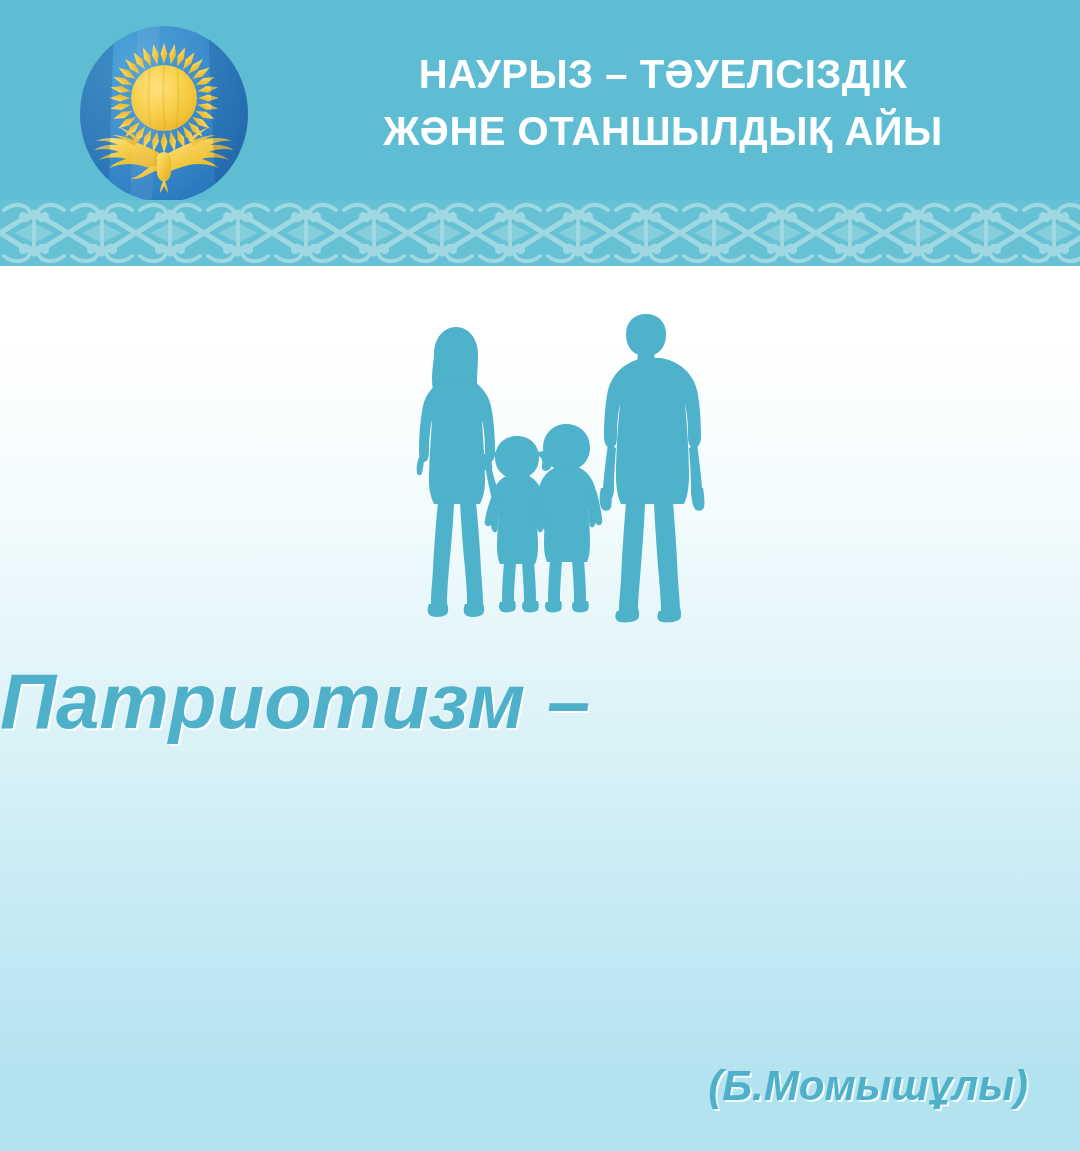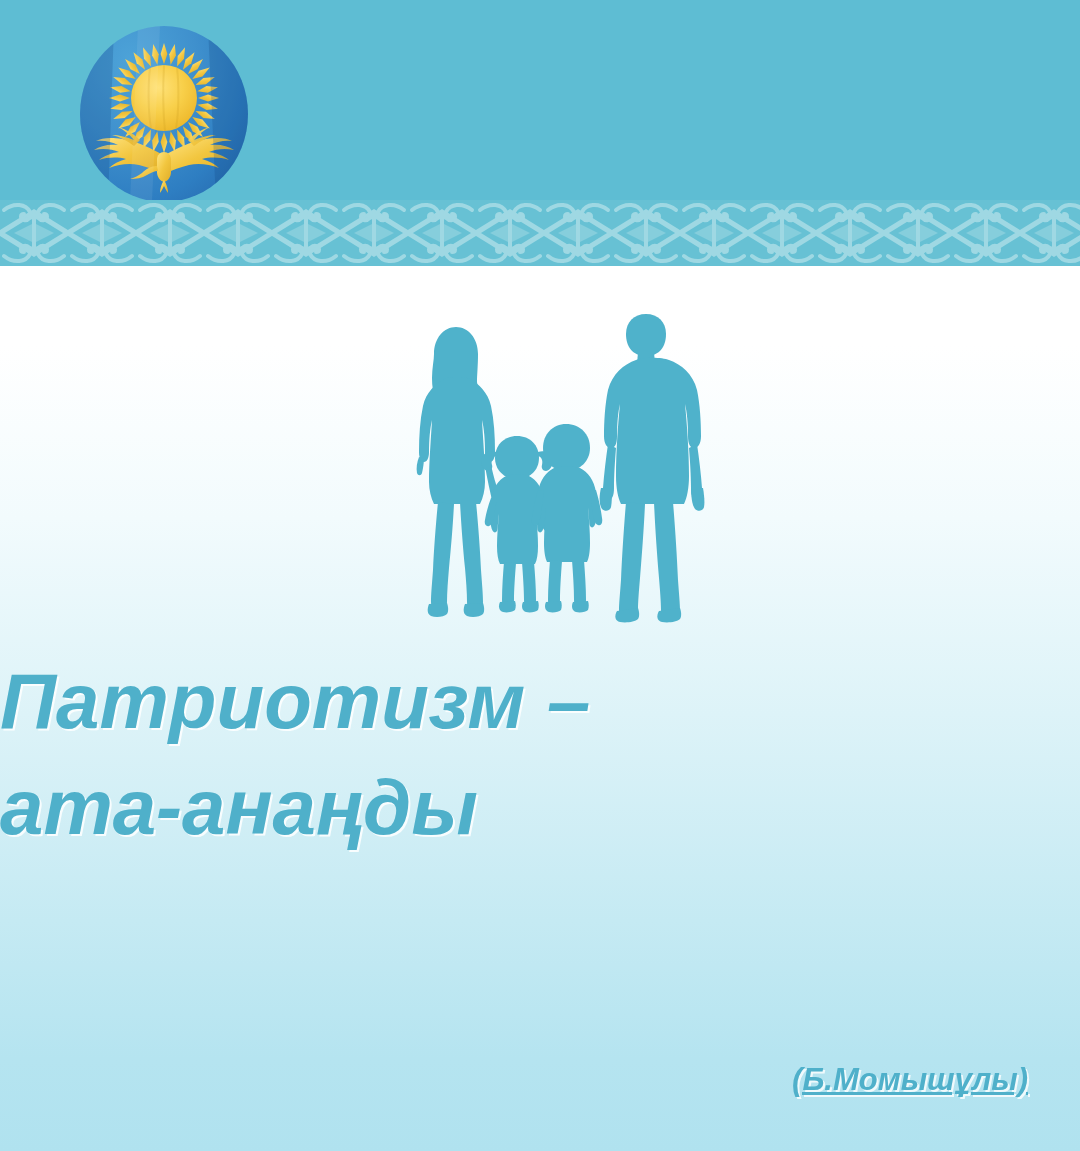--- a/index.html
+++ b/index.html
@@ -117,27 +117,26 @@
     font-family: "Liberation Sans", sans-serif;
     text-shadow: 2px 2px 0 rgba(255,255,255,0.85);
   }
   .quote .qline { display: block; white-space: nowrap; }
 
   .attribution {
     position: absolute;
     right: 52px;
     top: 1062px;
     color: #4fb0ca;
-    font-size: 31px;
+    font-size: 42px;
     font-weight: bold;
     font-style: italic;
     font-family: "Liberation Sans", sans-serif;
     text-shadow: 2px 2px 0 rgba(255,255,255,0.8);
     white-space: nowrap;
-    text-decoration: underline;
   }
 </style>
 </head>
 <body>
 
 <div class="poster">
 
   <div class="header">
 
     <div class="flag-emblem">
@@ -230,20 +229,24 @@
         </g>
 
         <g opacity="0.20">
           <path d="M0,0 L34,0 L28,176 L0,176 Z" fill="#0b3f79"></path>
           <path d="M128,0 L168,0 L168,176 L136,176 Z" fill="#0b3f79"></path>
           <path d="M58,0 L80,0 L72,176 L50,176 Z" fill="#ffffff" opacity="0.35"></path>
         </g>
       </svg>
     </div>
 
+    <div class="header-title">
+      <span class="tline">НАУРЫЗ – ТӘУЕЛСІЗДІК</span>
+      <span class="tline">ЖӘНЕ ОТАНШЫЛДЫҚ АЙЫ</span>
+    </div>
   </div>
 
   <div class="ornament-band">
     <svg viewBox="0 0 1080 66" preserveAspectRatio="none" xmlns="http://www.w3.org/2000/svg" aria-hidden="true">
       <rect x="0" y="0" width="1080" height="66" fill="#67c1d4"></rect>
       <defs>
         <g id="ornMotif">
 
           <path d="M0,33 L34,12 L68,33 L34,54 Z" fill="none" stroke="#a9dde6" stroke-width="5"></path>
           <path d="M14,33 L34,23 L54,33 L34,43 Z" fill="#a9dde6" opacity="0.55"></path>
@@ -429,18 +432,17 @@
                    C242,304 241,299 240,296 Z"></path>
           <path d="M261,299 C258,304 259,309 264,310 C270,311 279,310 282,307
                    C284,304 283,299 282,296 Z"></path>
         </g>
       </g>
     </svg>
   </div>
 
   <div class="quote">
     <span class="qline">Патриотизм –</span>
-    <span class="qline">ата-анаңды</span>
   </div>
 
   <div class="attribution">(Б.Момышұлы)</div>
 
 </div>
 
 </body></html>

